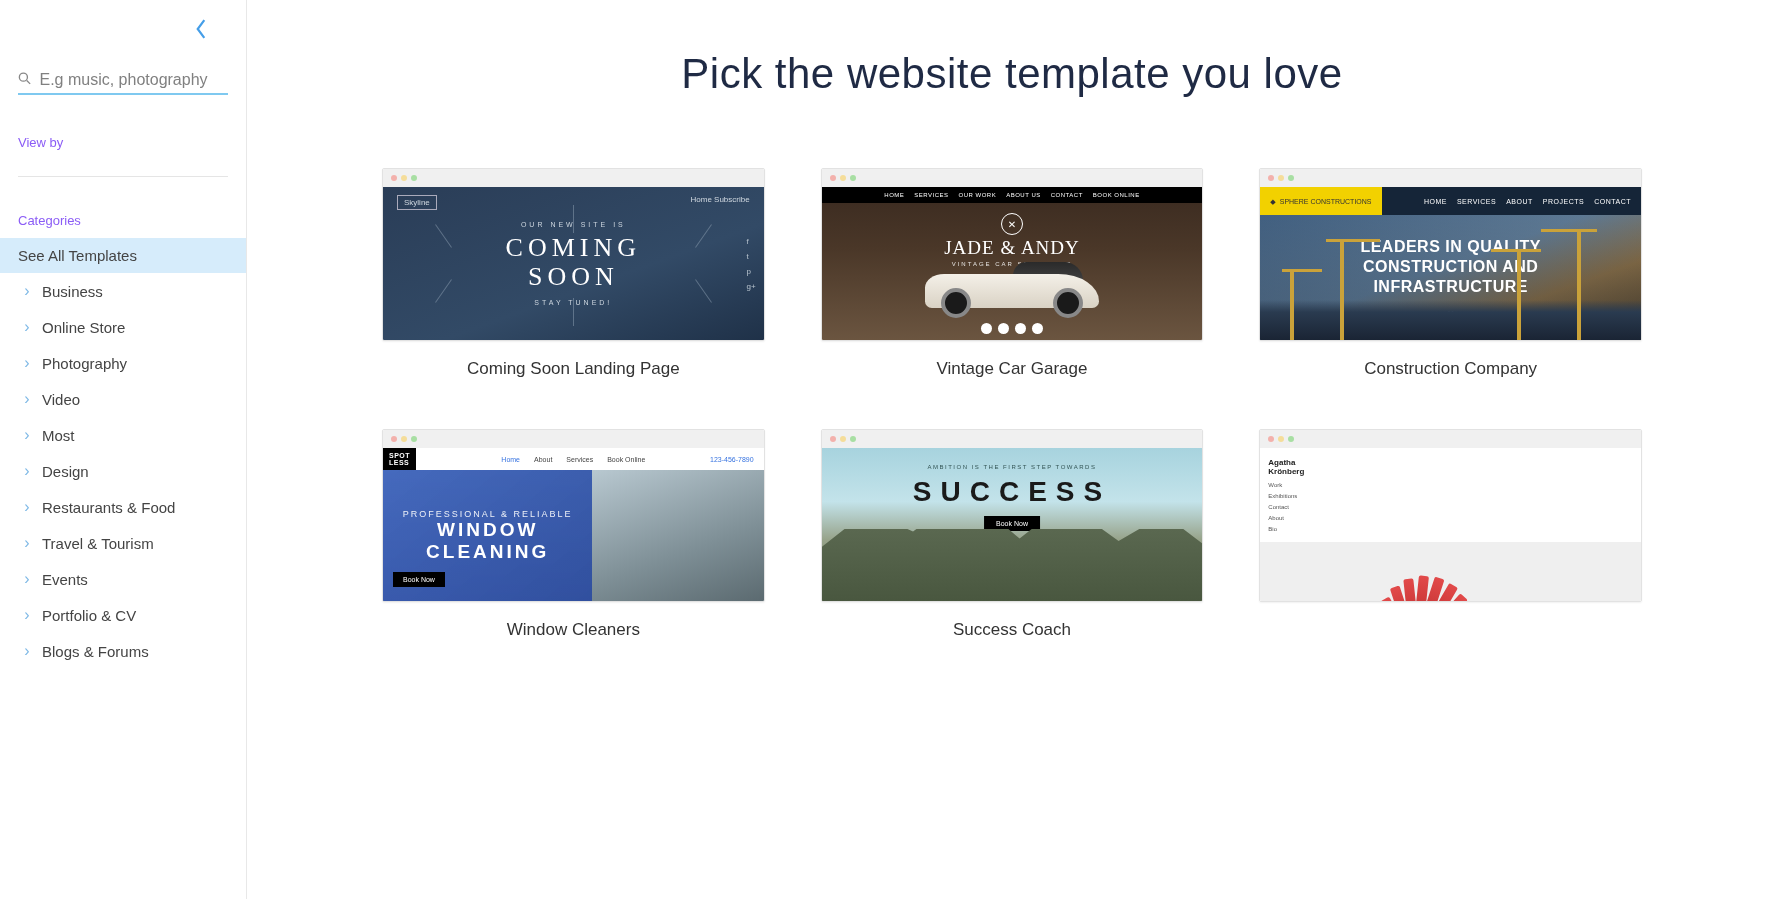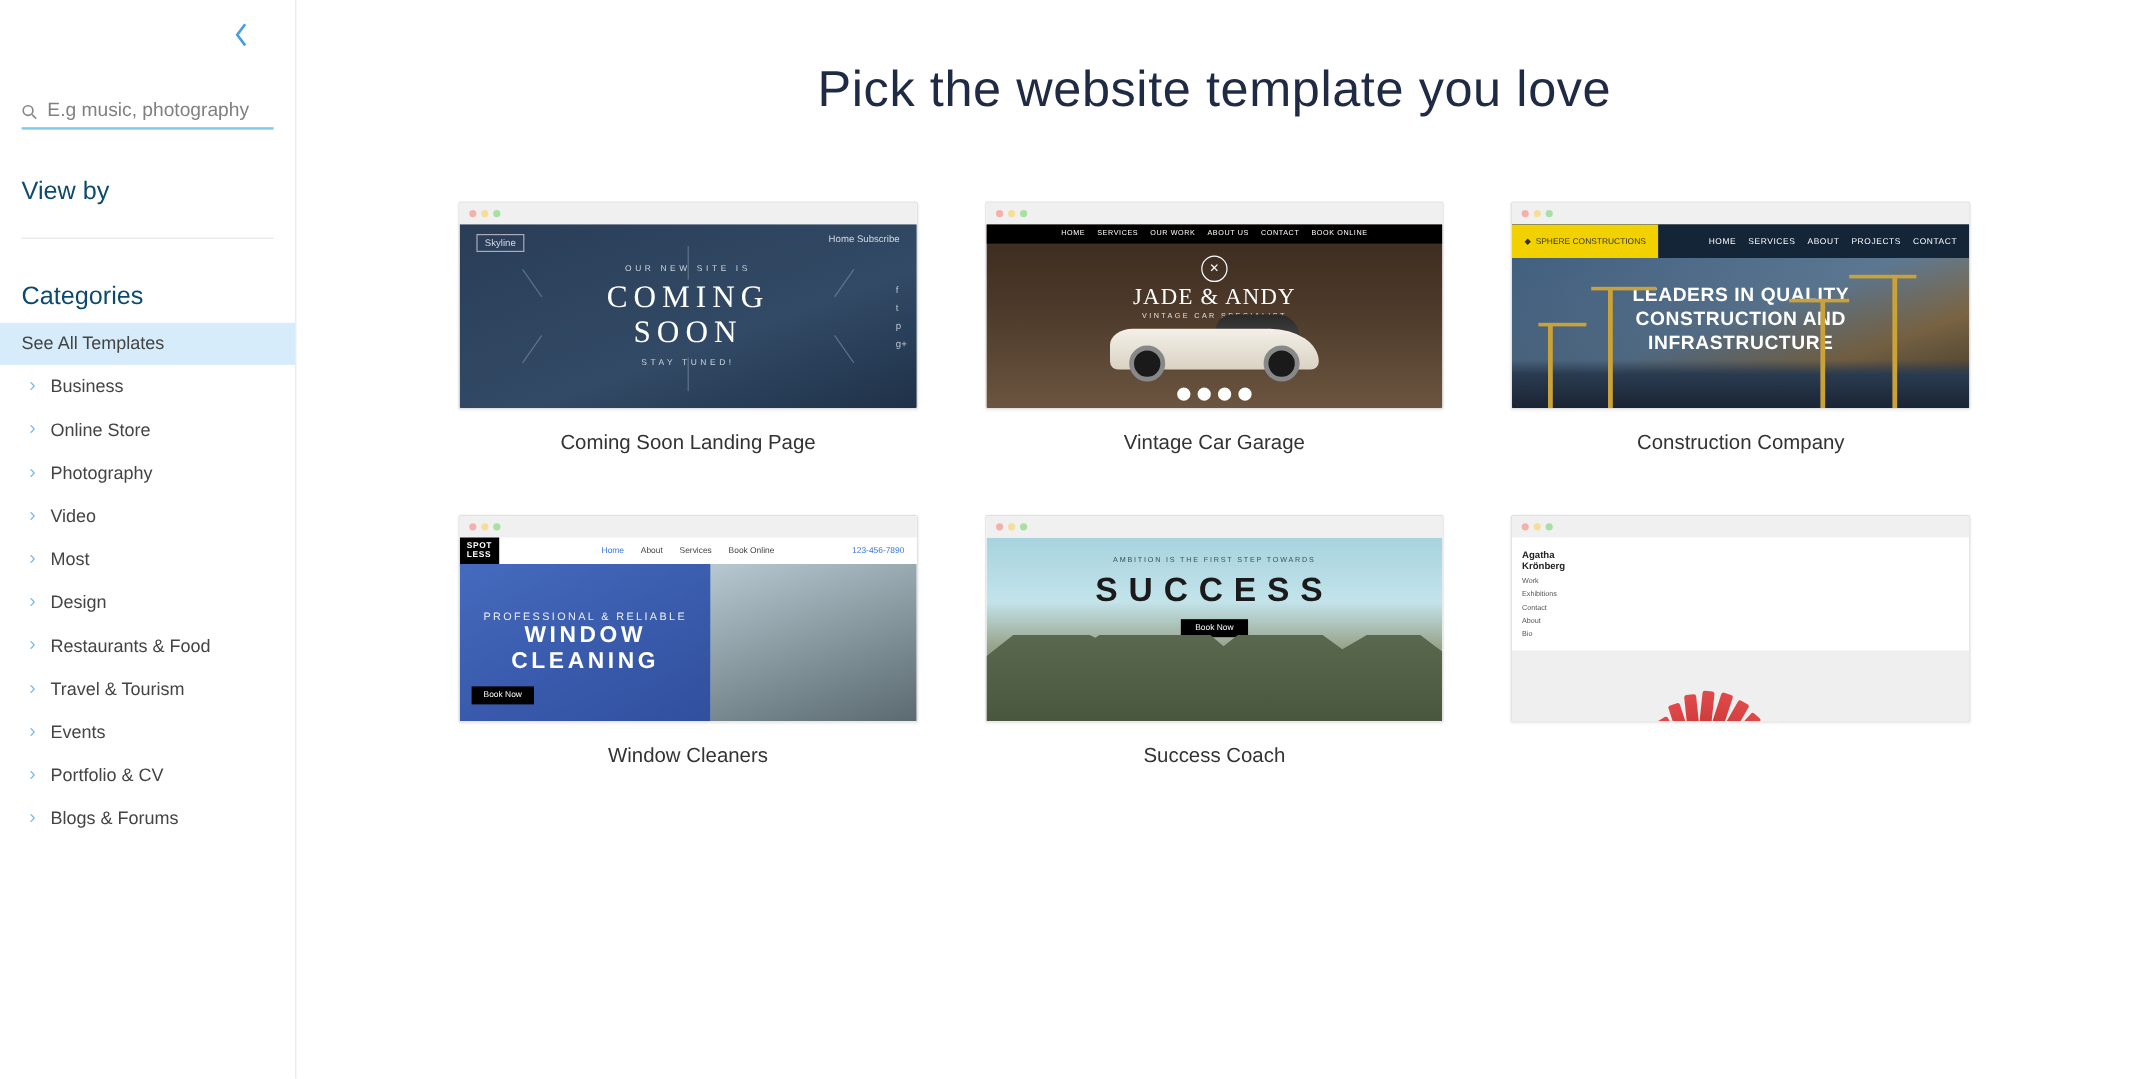--- a/index.html
+++ b/index.html
@@ -26,41 +26,41 @@
   display: flex;
   justify-content: flex-end;
   padding: 0 38px 24px 0;
   color: #459ee8;
   cursor: pointer;
 }
 .back-btn svg { width: 14px; height: 22px; }
 
 .search-row {
   display: flex;
-  align-items: center;
-  margin: 16px 18px 4px 18px;
+  align-items: flex-start;
+  margin: 3px 18px 4px 18px;
   padding: 4px 0 4px 0;
   border-bottom: 2px solid #7fc9f0;
   color: #999;
 }
 .search-row svg { width: 15px; height: 15px; margin-right: 8px; stroke: #888; }
 .search-row input {
   border: none;
   outline: none;
   font-size: 16px;
   color: #444;
   background: transparent;
   width: 100%;
 }
 .search-row input::placeholder { color: #808080; }
 
 .section-label {
   padding: 36px 18px 10px 18px;
-  color: #0c4a6e;
-  font-size: 21px;
+  color: #8b5cf6;
+  font-size: 13px;
 }
 .viewby-item {
   padding: 9px 18px;
   color: #444;
   font-size: 15px;
   cursor: pointer;
 }
 .divider {
   height: 1px;
   background: #e5e5e5;

